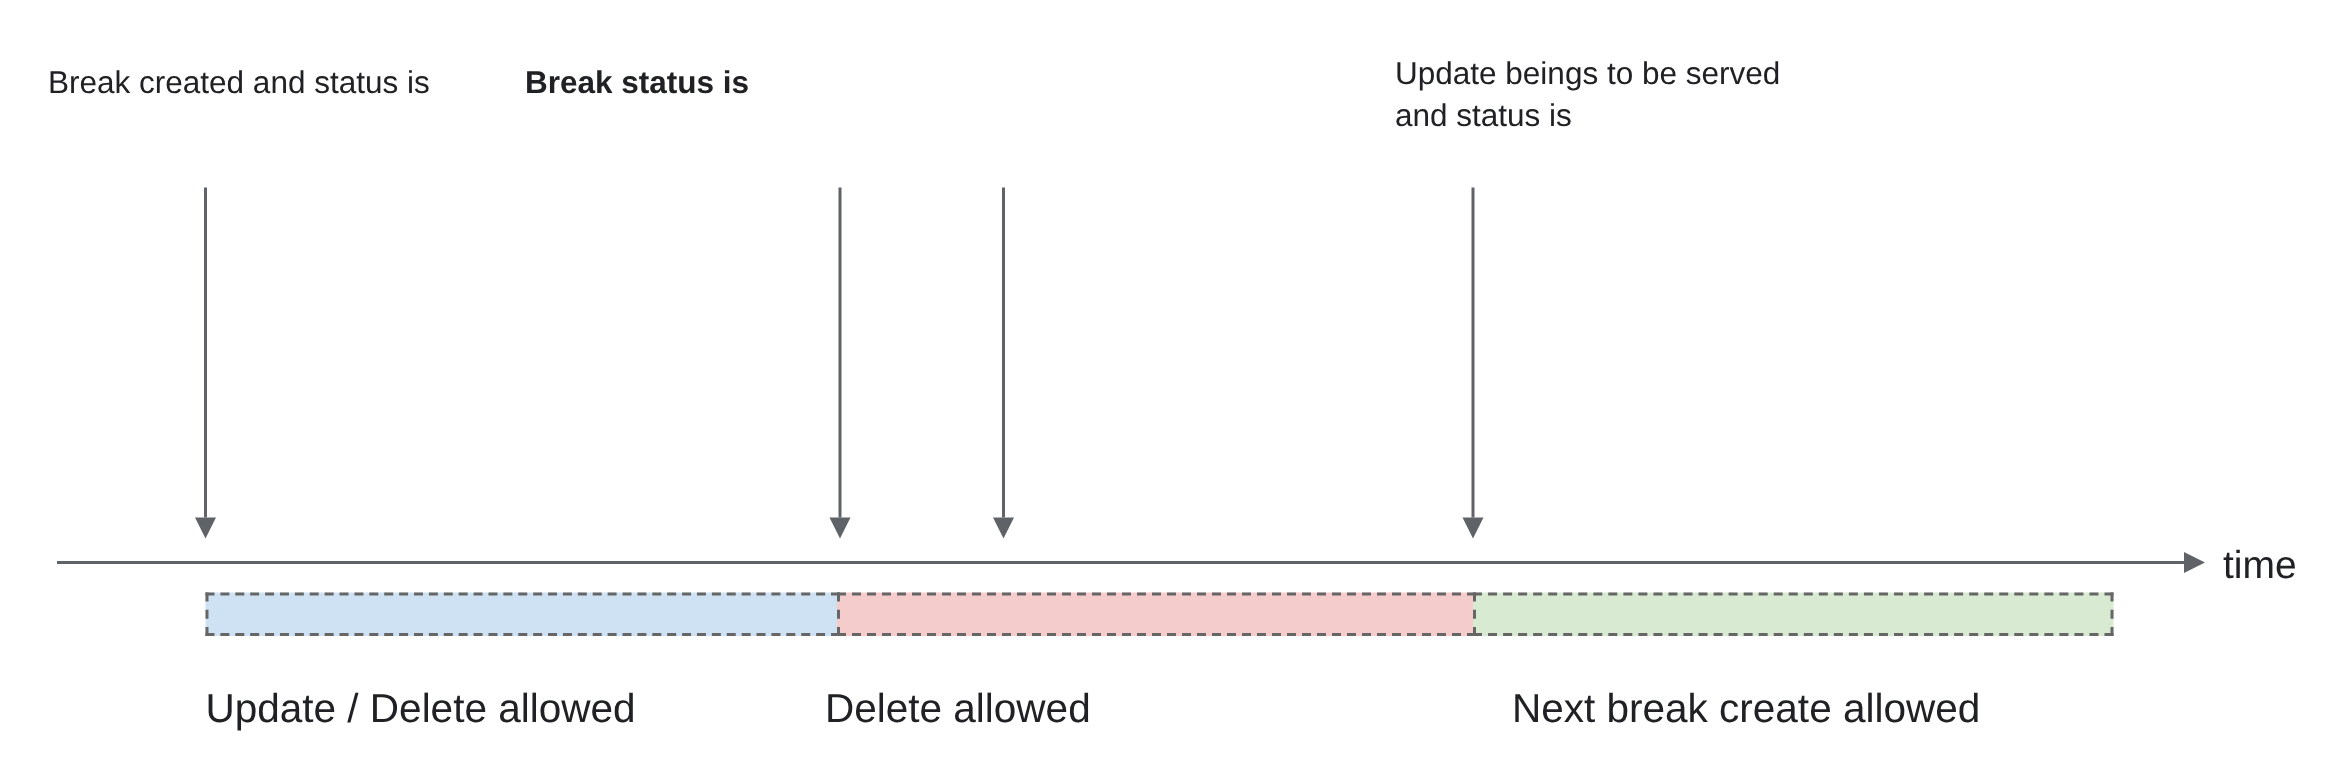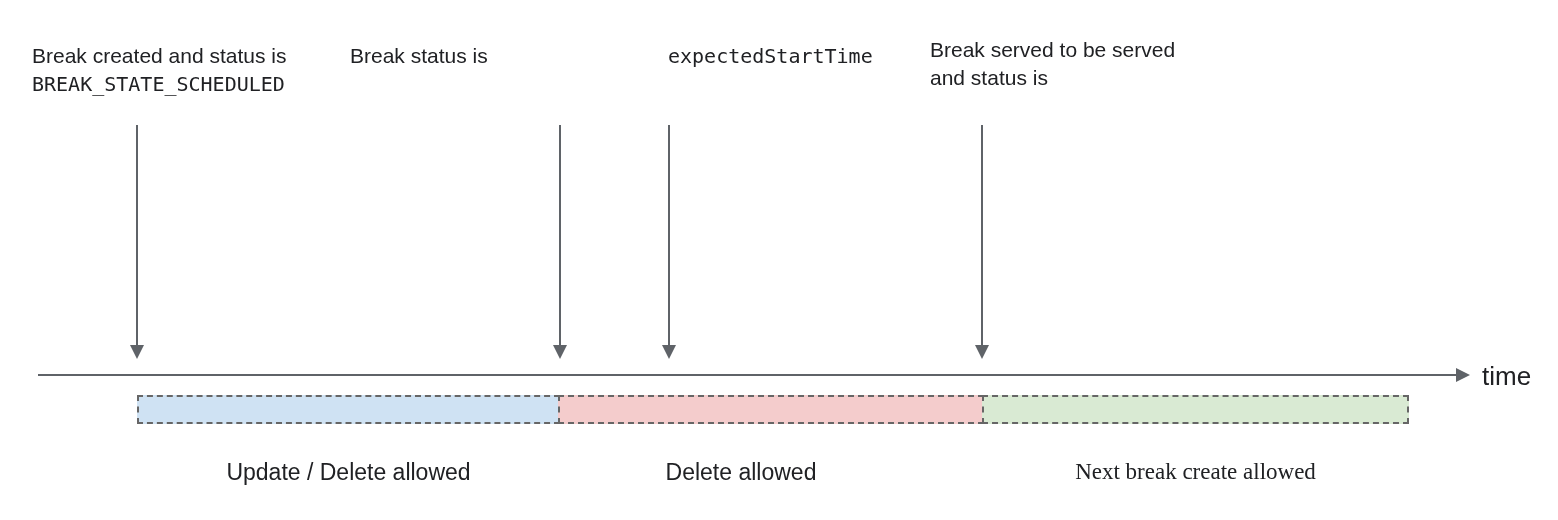--- a/index.html
+++ b/index.html
@@ -19,21 +19,21 @@
     position: absolute;
     font-size: 21px;
     line-height: 28px;
     white-space: nowrap;
   }
   .annotation .code {
     font-family: "DejaVu Sans Mono", "Liberation Mono", monospace;
     font-size: 20px;
   }
   #ann-1 { left: 32px;  top: 42px; }
-  #ann-2 { left: 350px; top: 42px; }
+  #ann-2 { left: 350px; top: 42px; font-weight: bold; }
   #ann-3 { left: 668px; top: 42px; }
   #ann-4 { left: 930px; top: 36px; }
 
   
   .v-arrow { position: absolute; top: 125px; width: 14px; }
   .v-arrow .v-line { width: 2px; height: 220px; margin: 0 auto; background: #5f6368; }
   .v-arrow .v-head {
     width: 0; height: 0; margin: 0 auto;
     border-left: 7px solid transparent;
     border-right: 7px solid transparent;
@@ -66,44 +66,42 @@
     position: absolute; top: 395px; height: 29px;
     border: 2px dashed #666666;
   }
   #seg-1 { left: 137px; width: 423px; }
   #seg-2 { left: 558px; width: 426px; }
   #seg-3 { left: 982px; width: 427px; }
 
   
   .segment-caption {
     position: absolute; top: 459px;
-    font-size: 23px; line-height: 26px;
-    text-align: center; white-space: nowrap;
+    font-size: 27px; line-height: 26px;
+    white-space: nowrap;
   }
   #cap-1 { left: 137px; width: 423px; }
-  #cap-2 { left: 528px; width: 426px; }
-  #cap-3 { left: 982px; width: 427px; font-family: Liberation Serif, serif; }
+  #cap-2 { left: 550px; width: 426px; }
+  #cap-3 { left: 1008px; width: 427px; }
 </style>
 </head>
 <body>
 
 <div class="canvas">
 
   <div class="annotation" id="ann-1">
     <div>Break created and status is</div>
-    <div class="code">BREAK_STATE_SCHEDULED</div>
   </div>
   <div class="annotation" id="ann-2">
     <div>Break status is</div>
   </div>
   <div class="annotation" id="ann-3">
-    <div class="code">expectedStartTime</div>
   </div>
   <div class="annotation" id="ann-4">
-    <div>Break served to be served</div>
+    <div>Update beings to be served</div>
     <div>and status is</div>
   </div>
 
   <div class="v-arrow" id="arrow-1">
     <div class="v-line"></div>
     <div class="v-head"></div>
   </div>
   <div class="v-arrow" id="arrow-2">
     <div class="v-line"></div>
     <div class="v-head"></div>

